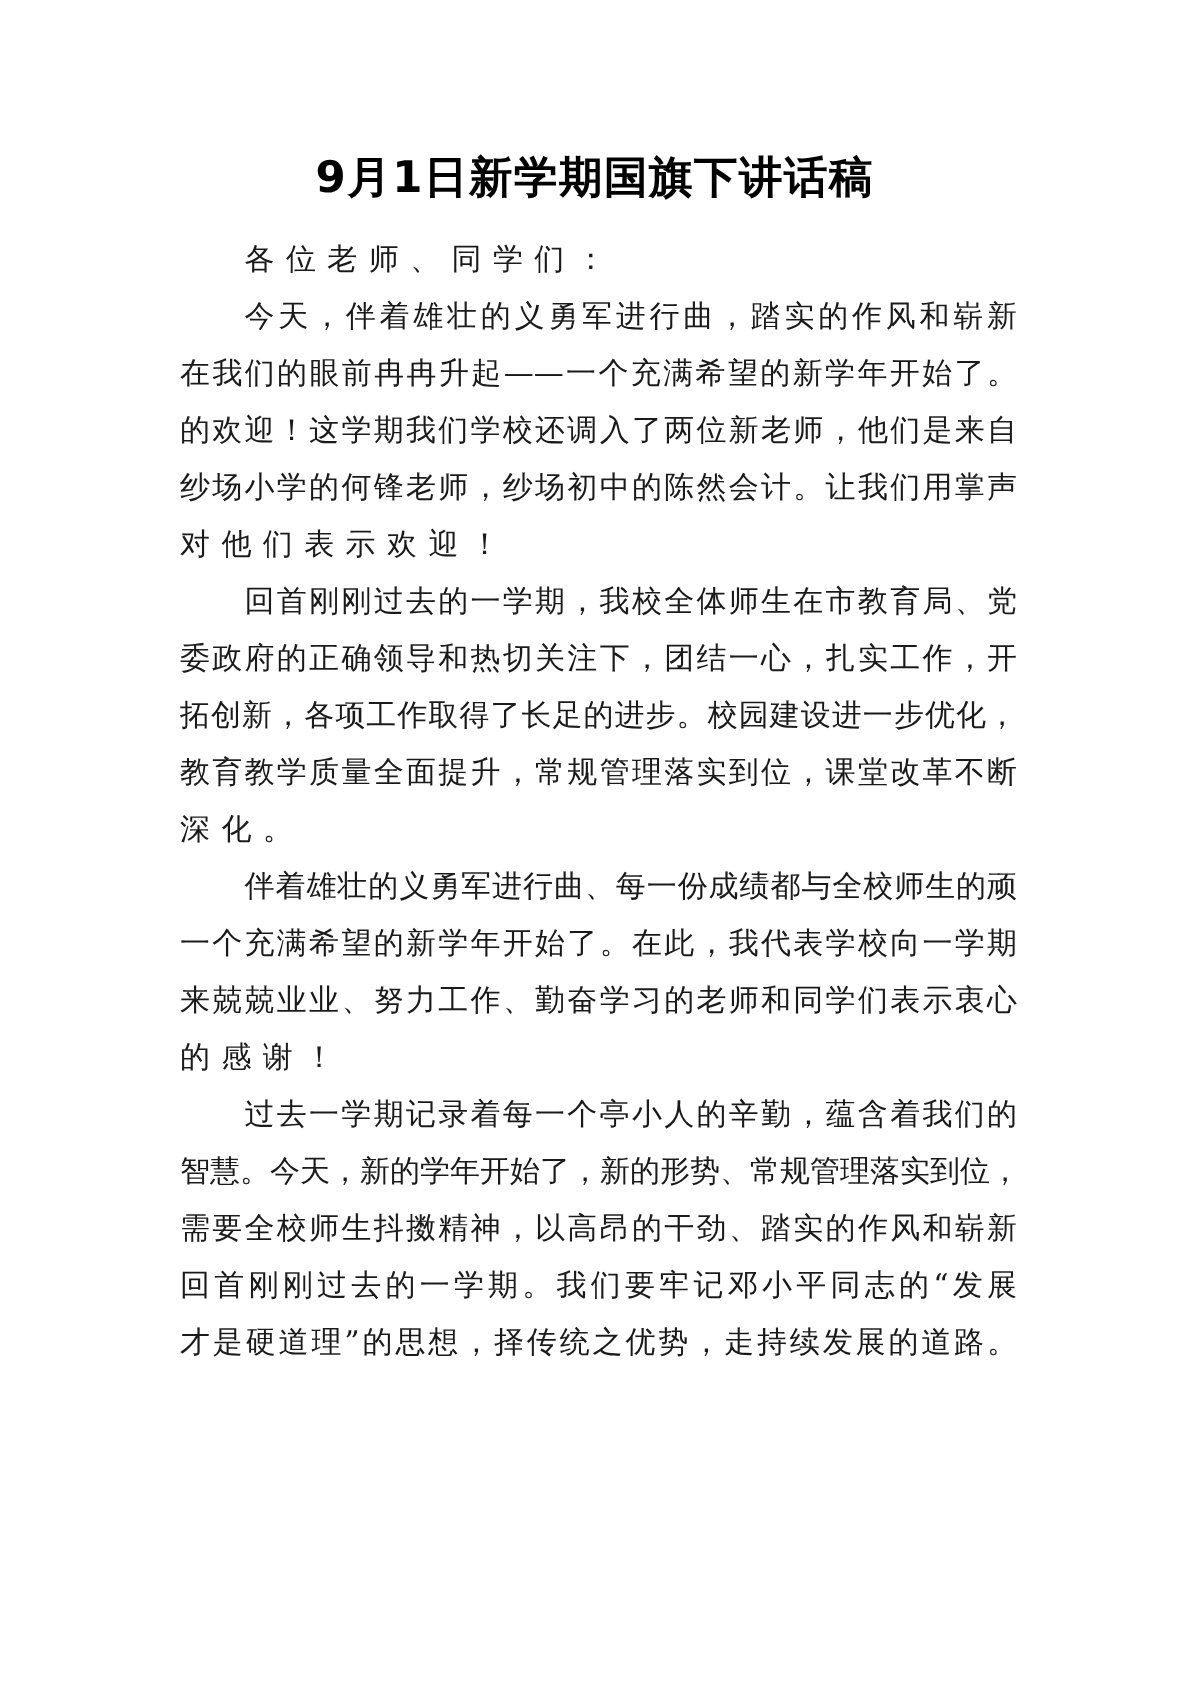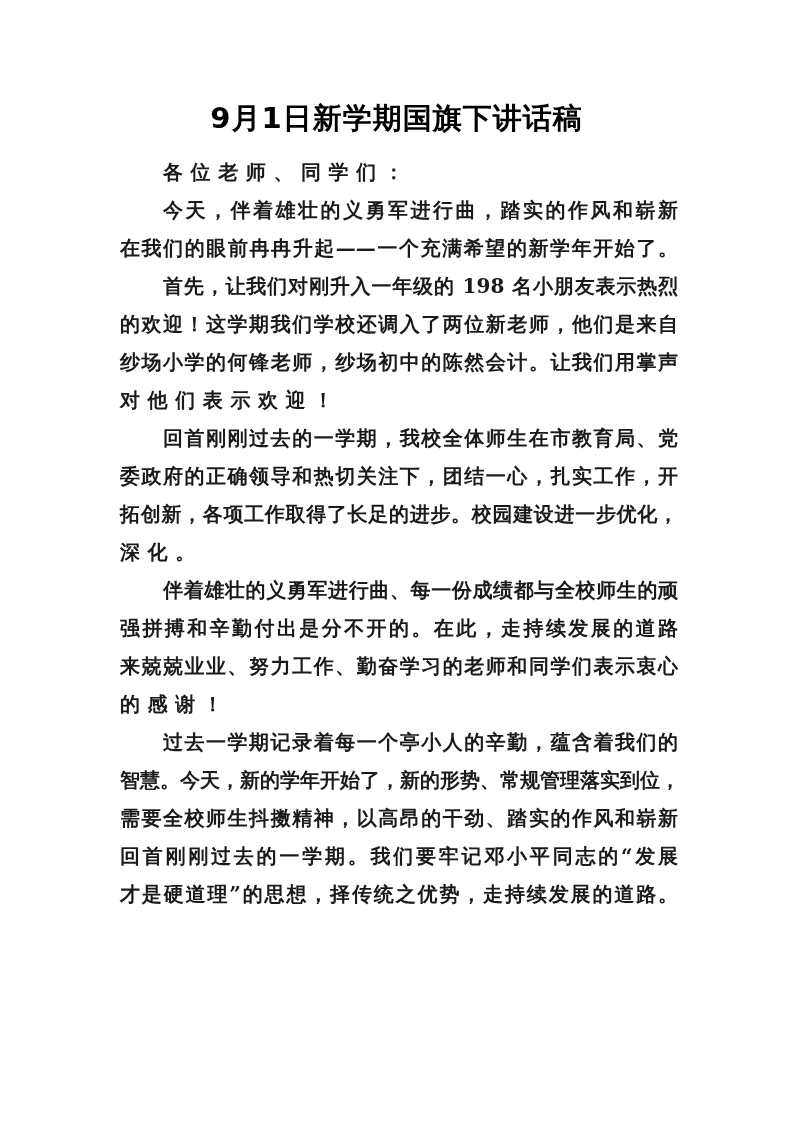--- a/index.html
+++ b/index.html
@@ -4,57 +4,57 @@
 <style>
   html, body { margin: 0; padding: 0; background: #ffffff; }
   body { width: 793px; height: 1122px; position: relative; overflow: hidden;
          font-family: "DejaVu Serif", "Liberation Serif", serif; color: #111; }
   .page { position: absolute; left: 0; top: 0; width: 793px; height: 792px; background: #fff; }
   .title { position: absolute; top: 96px; left: 0; width: 793px; text-align: center;
            font-family: "DejaVu Sans", "Liberation Sans", sans-serif; font-weight: bold;
            font-size: 29px; letter-spacing: 1px; color: #000; line-height: 44px; }
   .body { position: absolute; left: 120px; top: 153px; width: 558px; }
   .line { height: 38px; line-height: 38px; font-size: 20px; white-space: nowrap;
-          letter-spacing: 7.6px; color: #1a1a1a; font-weight: bold; }
+          letter-spacing: 7.6px; color: #1a1a1a; }
   .line.indent { padding-left: 43px; }
   .line.justify { text-align: justify; text-align-last: justify; letter-spacing: 0; }
 </style>
 </head>
 <body>
 
 <div class="page">
   <div class="title">9月1日新学期国旗下讲话稿</div>
   <div class="body">
 
     <div>
       <div class="line indent">各位老师、同学们：</div>
     </div>
 
     <div>
       <div class="line indent justify">今天，伴着雄壮的义勇军进行曲，踏实的作风和崭新</div>
       <div class="line justify">在我们的眼前冉冉升起——一个充满希望的新学年开始了。</div>
     </div>
 
     <div>
-      <div class="line indent justify">首先，让我们对刚升入一年级的 198 名小朋友表示热烈</div>
       <div class="line justify">的欢迎！这学期我们学校还调入了两位新老师，他们是来自</div>
       <div class="line justify">纱场小学的何锋老师，纱场初中的陈然会计。让我们用掌声</div>
       <div class="line">对他们表示欢迎！</div>
     </div>
 
     <div>
       <div class="line indent justify">回首刚刚过去的一学期，我校全体师生在市教育局、党</div>
       <div class="line justify">委政府的正确领导和热切关注下，团结一心，扎实工作，开</div>
       <div class="line justify">拓创新，各项工作取得了长足的进步。校园建设进一步优化，</div>
+      <div class="line justify">教育教学质量全面提升，常规管理落实到位，课堂改革不断</div>
       <div class="line">深化。</div>
     </div>
 
     <div>
       <div class="line indent justify">伴着雄壮的义勇军进行曲、每一份成绩都与全校师生的顽</div>
-      <div class="line justify">强拼搏和辛勤付出是分不开的。在此，走持续发展的道路</div>
+      <div class="line justify">一个充满希望的新学年开始了。在此，我代表学校向一学期</div>
       <div class="line justify">来兢兢业业、努力工作、勤奋学习的老师和同学们表示衷心</div>
       <div class="line">的感谢！</div>
     </div>
 
     <div>
       <div class="line indent justify">过去一学期记录着每一个亭小人的辛勤，蕴含着我们的</div>
       <div class="line justify">智慧。今天，新的学年开始了，新的形势、常规管理落实到位，</div>
       <div class="line justify">需要全校师生抖擞精神，以高昂的干劲、踏实的作风和崭新</div>
       <div class="line justify">回首刚刚过去的一学期。我们要牢记邓小平同志的“发展</div>
       <div class="line justify">才是硬道理”的思想，择传统之优势，走持续发展的道路。</div>

